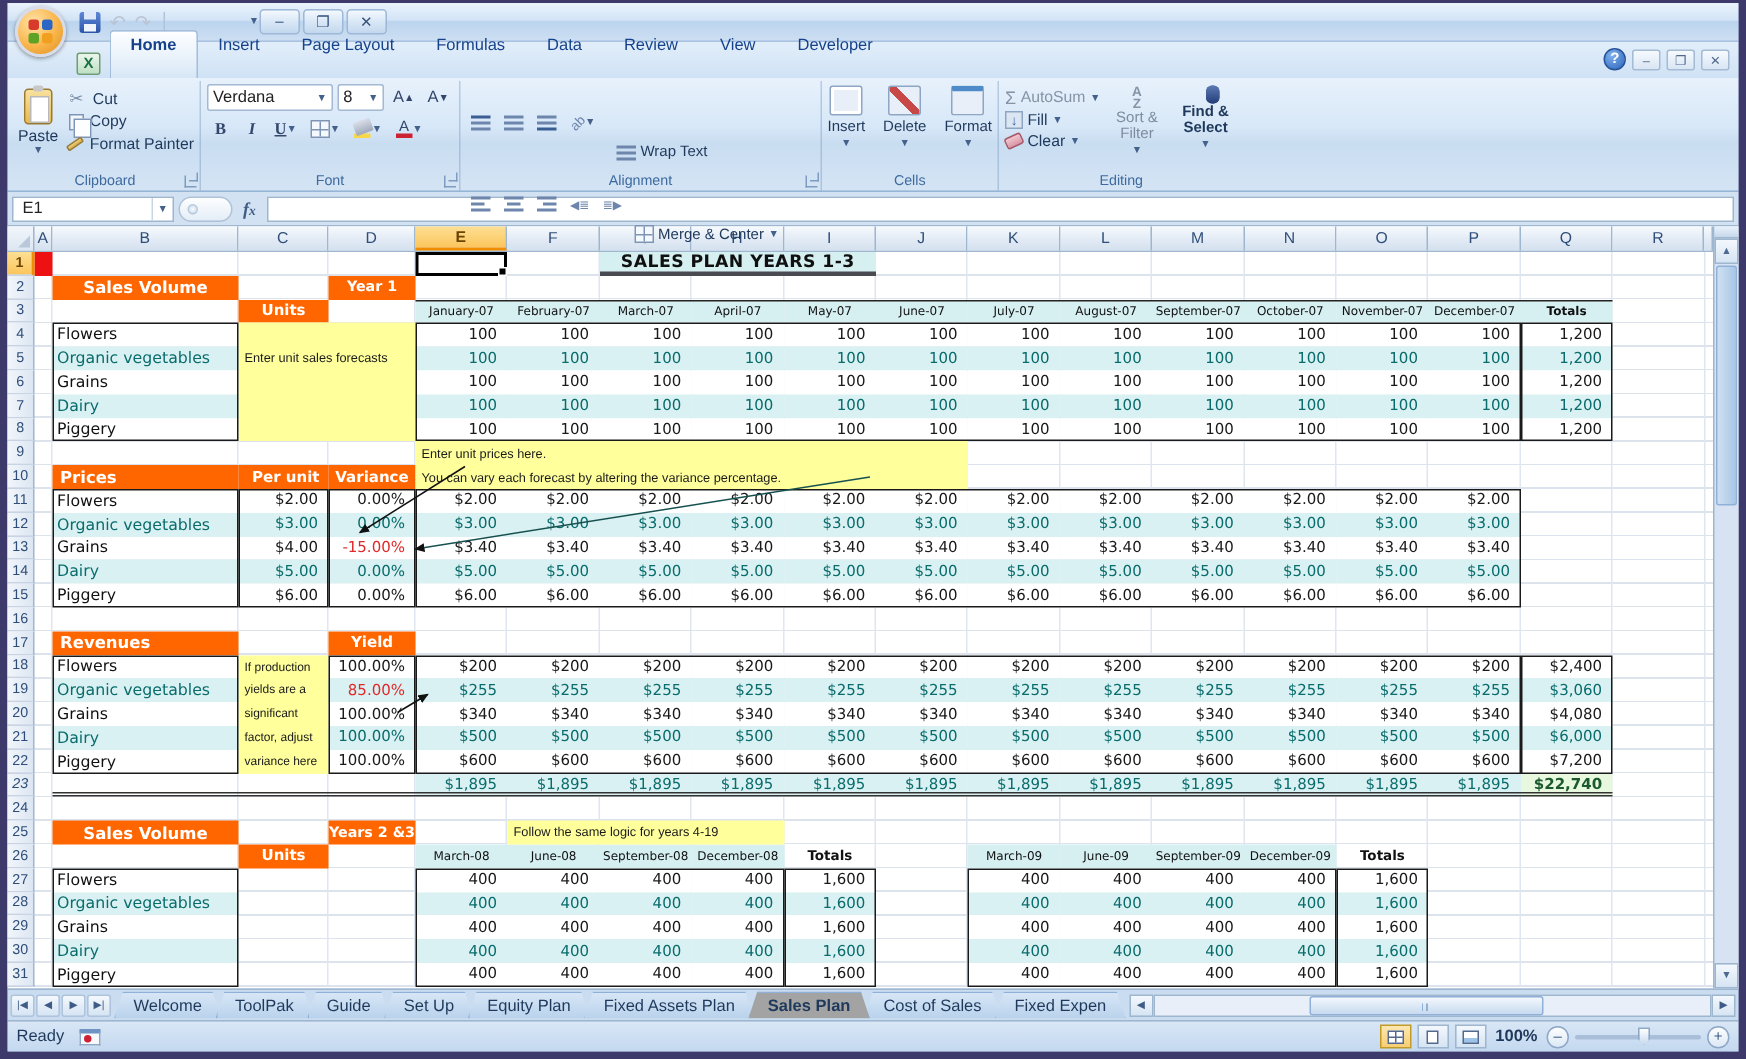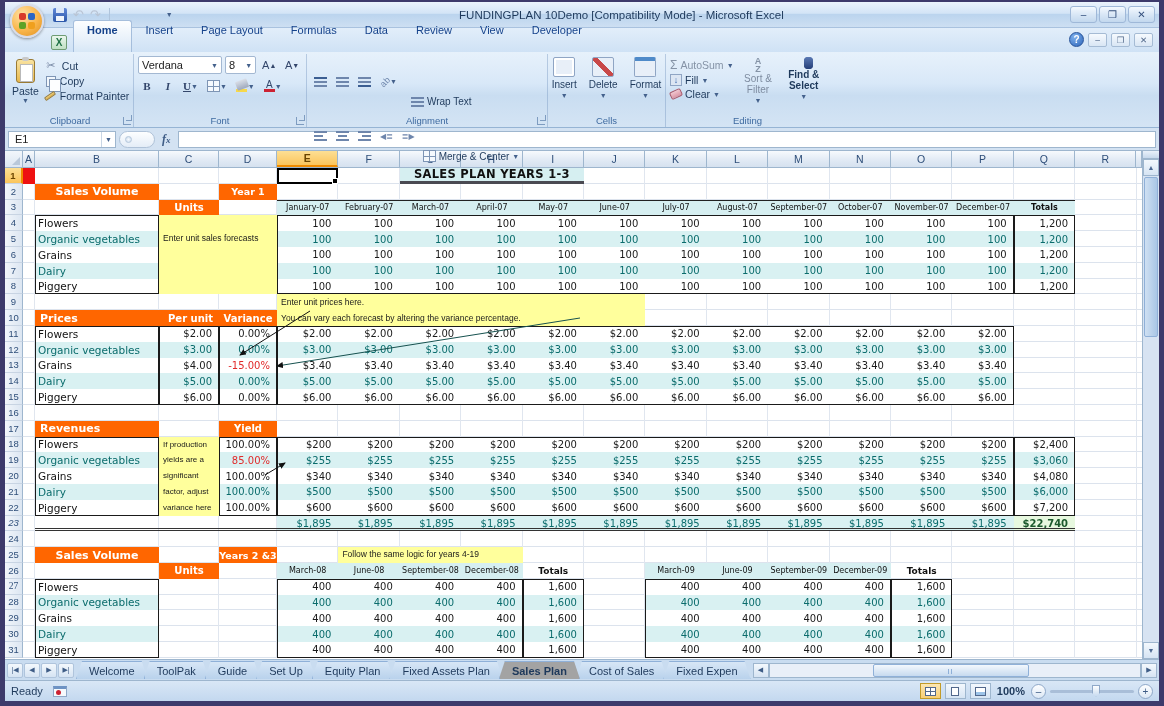--- a/index.html
+++ b/index.html
@@ -204,21 +204,20 @@
     </div>
     <div class="qat">
       <span class="floppy"></span>
       <span class="qglyph">↶</span>
       <span class="qglyph">↷</span>
       <span class="qsep"></span>
       <span class="qat">
           <span class="ddv">▼</span>
         </span>
     </div>
-    <div class="tbtitle">FUNDINGPLAN 10Demo  [Compatibility Mode] - Microsoft Excel</div>
     <div class="wbtns">
       <div class="wbtn">–</div>
       <div class="wbtn">❐</div>
       <div class="wbtn">✕</div>
     </div>
   </div>
 
   <div class="tabrow">
     <div class="xlicon">X</div>
     <span id="tabstrip" style="display:flex;align-items:flex-end;">
@@ -510,21 +509,21 @@
           <div class="rh" style="grid-area: 17 / 1;">17</div>
           <div class="rh" style="grid-area: 18 / 1;">18</div>
           <div class="rh" style="grid-area: 19 / 1;">19</div>
           <div class="rh" style="grid-area: 20 / 1;">20</div>
           <div class="rh" style="grid-area: 21 / 1;">21</div>
           <div class="rh" style="grid-area: 22 / 1;">22</div>
           <div class="rh" style="grid-area: 23 / 1; font-style: italic;">23</div>
           <div class="rh" style="grid-area: 24 / 1;">24</div>
           <div class="rh" style="grid-area: 25 / 1;">25</div>
           <div class="rh" style="grid-area: 26 / 1;">26</div>
-          <div class="rh" style="grid-area: 27 / 1; font-family: Liberation Serif, serif;">27</div>
+          <div class="rh" style="grid-area: 27 / 1;">27</div>
           <div class="rh" style="grid-area: 28 / 1;">28</div>
           <div class="rh" style="grid-area: 29 / 1;">29</div>
           <div class="rh" style="grid-area: 30 / 1;">30</div>
           <div class="rh" style="grid-area: 31 / 1;">31</div>
           <div class="vline" style="left: 29px;"></div>
           <div class="vline" style="left: 153px;"></div>
           <div class="vline" style="left: 213px;"></div>
           <div class="vline" style="left: 271px;"></div>
           <div class="vline" style="left: 332.4px;"></div>
           <div class="vline" style="left: 393.8px;"></div>

